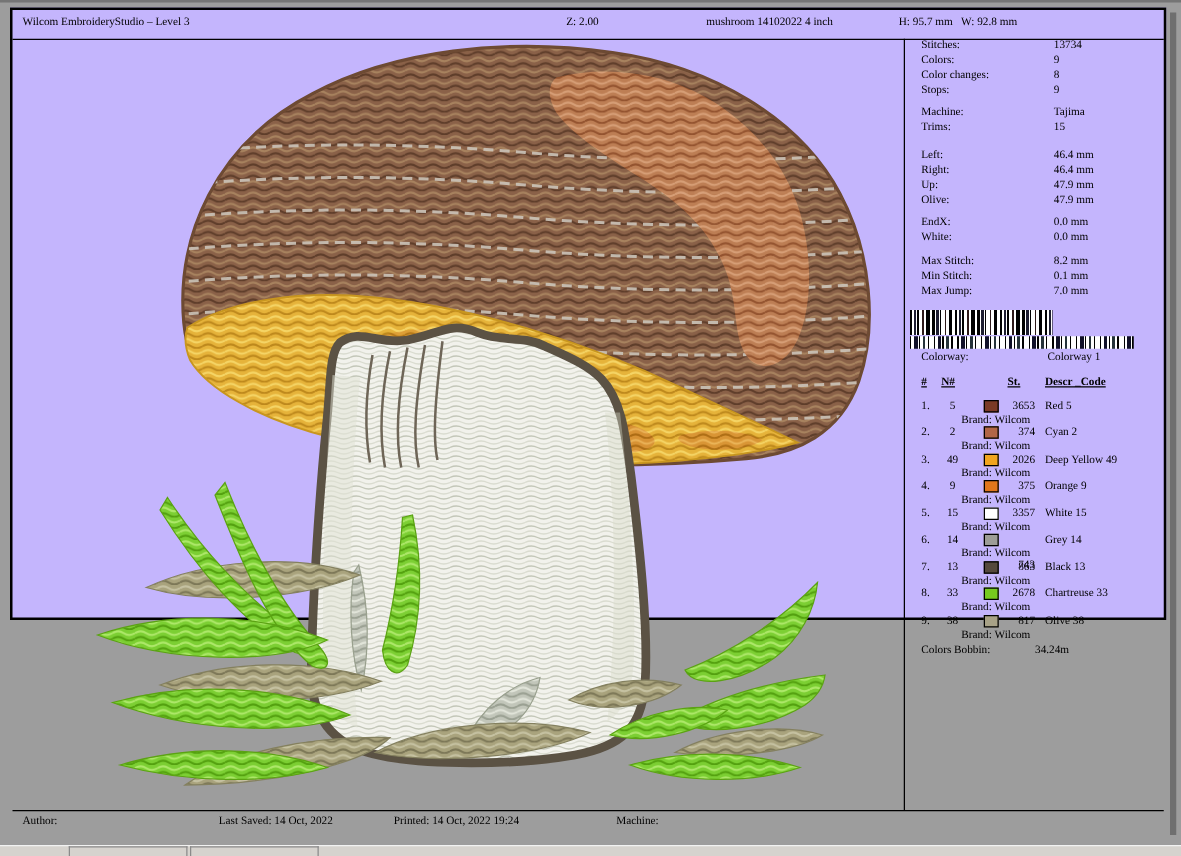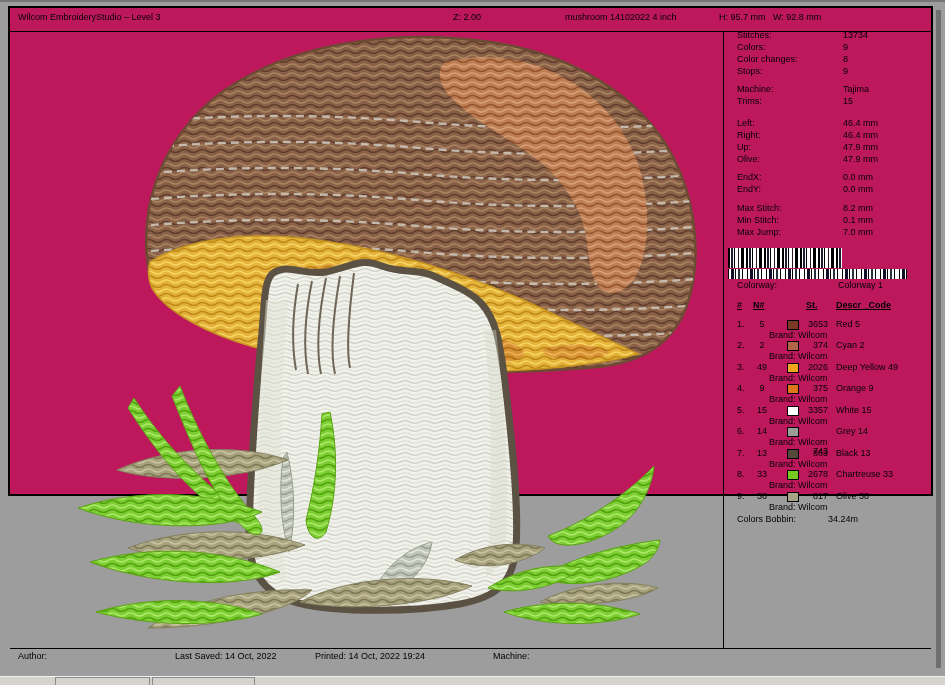--- a/index.html
+++ b/index.html
@@ -9,22 +9,22 @@
     background:#9d9d9d;
     font-family:"Liberation Sans", sans-serif;
     font-size:9px;
     color:#000;
     overflow:hidden;
   }
   .abs { position:absolute; white-space:nowrap; }
   .top-edge { left:0; top:0; width:945px; height:2px; background:#757575; }
   .page {
     left:8px; top:6px; width:925px; height:490px;
-    background:#be185d;
-    outline:2px solid #000; outline-offset:-2px;
+    background:#c4b5fd;
+    outline:2px solid #000; outline-offset:-2px;font-family:Liberation Serif, serif;
   }
   .shadow-right { left:936px; top:10px; width:5px; height:658px; background:#6f6f6f; }
   .bottom-strip { left:0; top:676px; width:945px; height:9px; background:#d6d3ce; border-top:1px solid #f2f2f2; }
   .tab-ghost { top:677px; height:8px; background:#d6d3ce; border:1px solid #8a8a8a; border-bottom:none; }
   .hline { height:1px; background:#000; left:2px; width:921px; }
   .vline { width:1px; background:#000; }
   .lab { left:729px; }
   .val { left:835px; }
   .ncol { left:743px; width:22px; text-align:center; }
   .stcol { left:770px; width:50px; text-align:right; }
@@ -180,21 +180,21 @@
   <span class="abs lab" style="top:112px">Left:</span>
   <span class="abs val" style="top:112px">46.4 mm</span>
   <span class="abs lab" style="top:124px">Right:</span>
   <span class="abs val" style="top:124px">46.4 mm</span>
   <span class="abs lab" style="top:136px">Up:</span>
   <span class="abs val" style="top:136px">47.9 mm</span>
   <span class="abs lab" style="top:148px">Olive:</span>
   <span class="abs val" style="top:148px">47.9 mm</span>
   <span class="abs lab" style="top:166px">EndX:</span>
   <span class="abs val" style="top:166px">0.0 mm</span>
-  <span class="abs lab" style="top:178px">EndY:</span>
+  <span class="abs lab" style="top:178px">White:</span>
   <span class="abs val" style="top:178px">0.0 mm</span>
   <span class="abs lab" style="top:197px">Max Stitch:</span>
   <span class="abs val" style="top:197px">8.2 mm</span>
   <span class="abs lab" style="top:209px">Min Stitch:</span>
   <span class="abs val" style="top:209px">0.1 mm</span>
   <span class="abs lab" style="top:221px">Max Jump:</span>
   <span class="abs val" style="top:221px">7.0 mm</span>
 
   <div class="abs bc1"></div>
   <div class="abs bc2"></div>

